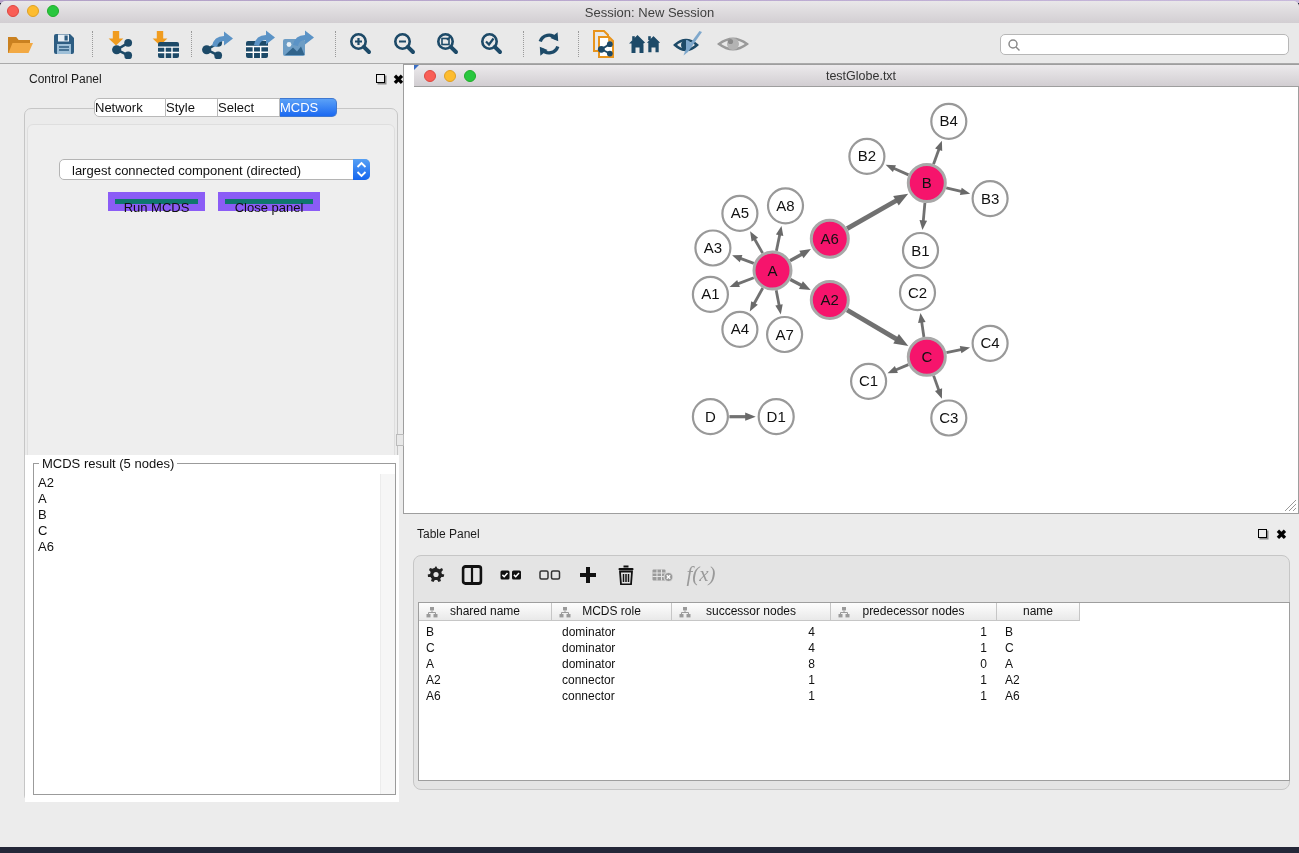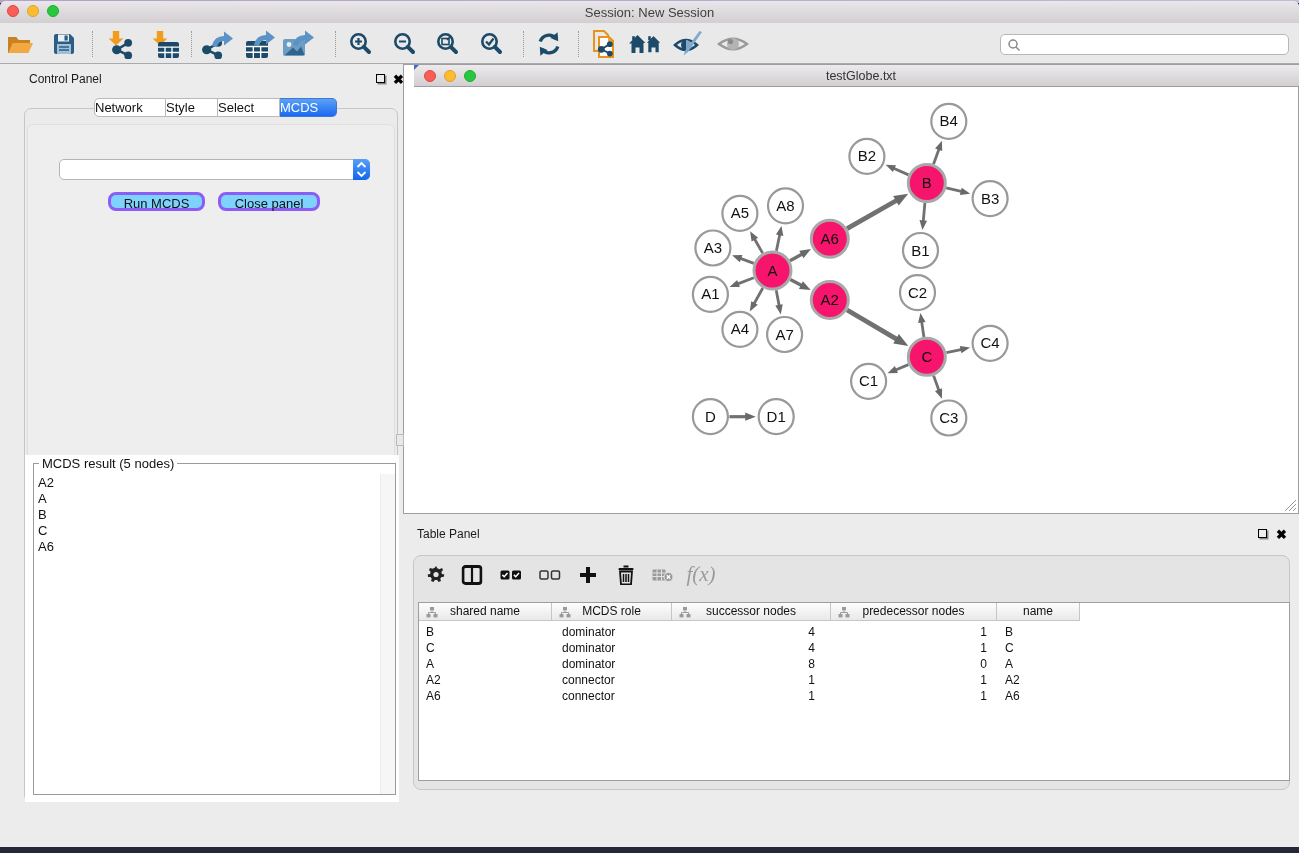--- a/index.html
+++ b/index.html
@@ -16,21 +16,21 @@
 .leftpanel{position:absolute;left:16px;top:63px;width:436px;height:754px;background:#ececec;border-right:1px solid #c9c9c9}
 .ptitle{font-size:12px;color:#1c1c1c}
 .floatic{position:absolute;width:9px;height:9px;border:1.5px solid #000;box-shadow:1.5px 1.5px 0 #8a8a8a}
 .xic{position:absolute;font-size:13px;font-weight:bold;color:#000;line-height:10px}
 .tabbox{position:absolute;border:1px solid #c6c6c6;border-radius:7px;background:#ebebeb}
 .tabs{position:absolute;display:flex;height:19px}
 .tab{height:19px;line-height:18px;font-size:13px;color:#111;text-align:left;background:#fff;border:1px solid #b9b9b9;border-left:none}
 .tab.first{border-left:1px solid #b9b9b9;border-radius:5px 0 0 5px}
 .tab.last{border-radius:0 5px 5px 0}
 .tab.sel{background:linear-gradient(#5ba1f7,#1b69f1);color:#fff;border-color:#3f78d0}
-.btn{position:absolute;background:#7dd3fc;border:3px solid #8b5cf6;border-radius:8px;font-size:13px;color:#111;text-align:center}
+.btn{position:absolute;background:#0f766e;border:7px solid #8b5cf6;border-radius:0;font-size:13px;color:#111;text-align:center}
 .combo{position:absolute;left:43px;top:95px;width:311px;height:21px;background:#fff;border:1px solid #b4b4b4;border-radius:5px}
 .combocap{position:absolute;right:-1px;top:-1px;width:17px;height:21px;border-radius:0 5px 5px 0;background:linear-gradient(#56a0f4,#1465ee)}
 .groupbox{position:absolute;border:1px solid #9b9b9b;background:#fff}
 .glabel{position:absolute;left:5px;top:-8px;background:#fff;padding:0 3px;font-size:13px;color:#111}
 .mono13{font-size:13px;color:#111}
 .statusbar{position:absolute;left:0;top:856px;width:100%;height:30px;background:#ececec;border-top:1px solid #b5b5b5}
 .netwin{position:absolute;left:403px;top:63px;width:896px;height:450px;background:#fff;border:1px solid #9e9e9e}
 .nettitle{position:absolute;left:10px;top:0;width:100%;height:22px;background:linear-gradient(#eceaec,#d2ced2);border-bottom:1px solid #9e9e9e}
 .tablepanel{position:absolute;left:403px;top:513px;width:896px;height:304px;background:#ececec}
 .tpbox{position:absolute;left:10px;top:41px;width:877px;height:235px;background:#e4e4e4;border:1px solid #c6c6c6;border-radius:8px}
@@ -209,20 +209,21 @@
  <div class="xic" style="left:377px;top:11px">✖</div>
  <div class="tabbox" style="left:8px;top:44px;width:374px;height:694px"></div>
  <div class="abs" style="left:11px;top:60px;width:368px;height:674px;background:#eeeeee;border:1px solid #dedede;border-radius:6px"></div>
  <div class="tabs" style="left:78px;top:34px">
         <div class="tab first" style="width:72px">Network</div>
         <div class="tab" style="width:52px">Style</div>
         <div class="tab" style="width:62px">Select</div>
         <div class="tab sel last" style="width:57px">MCDS</div>
       </div>
  <div class="combo">
+        <div style="font-size:13px;color:#111;padding:3px 0 0 12px">largest connected component (directed)</div>
    <div class="combocap"><svg width="17" height="21">
             <path d="M4.5 8 L8.5 4 L12.5 8" fill="none" stroke="#fff" stroke-width="1.8"></path>
             <path d="M4.5 13 L8.5 17 L12.5 13" fill="none" stroke="#fff" stroke-width="1.8"></path>
           </svg></div>
  </div>
  <div class="btn" style="left:92px;top:128px;width:97px;height:19px;line-height:18px">Run MCDS</div>
  <div class="btn" style="left:202px;top:128px;width:102px;height:19px;line-height:18px">Close panel</div>
  <div class="abs" style="left:9px;top:391px;width:374px;height:347px;background:#fff"></div>
  <div class="groupbox" style="left:17px;top:399px;width:363px;height:332px">
    <div class="glabel">MCDS result (5 nodes)</div>

